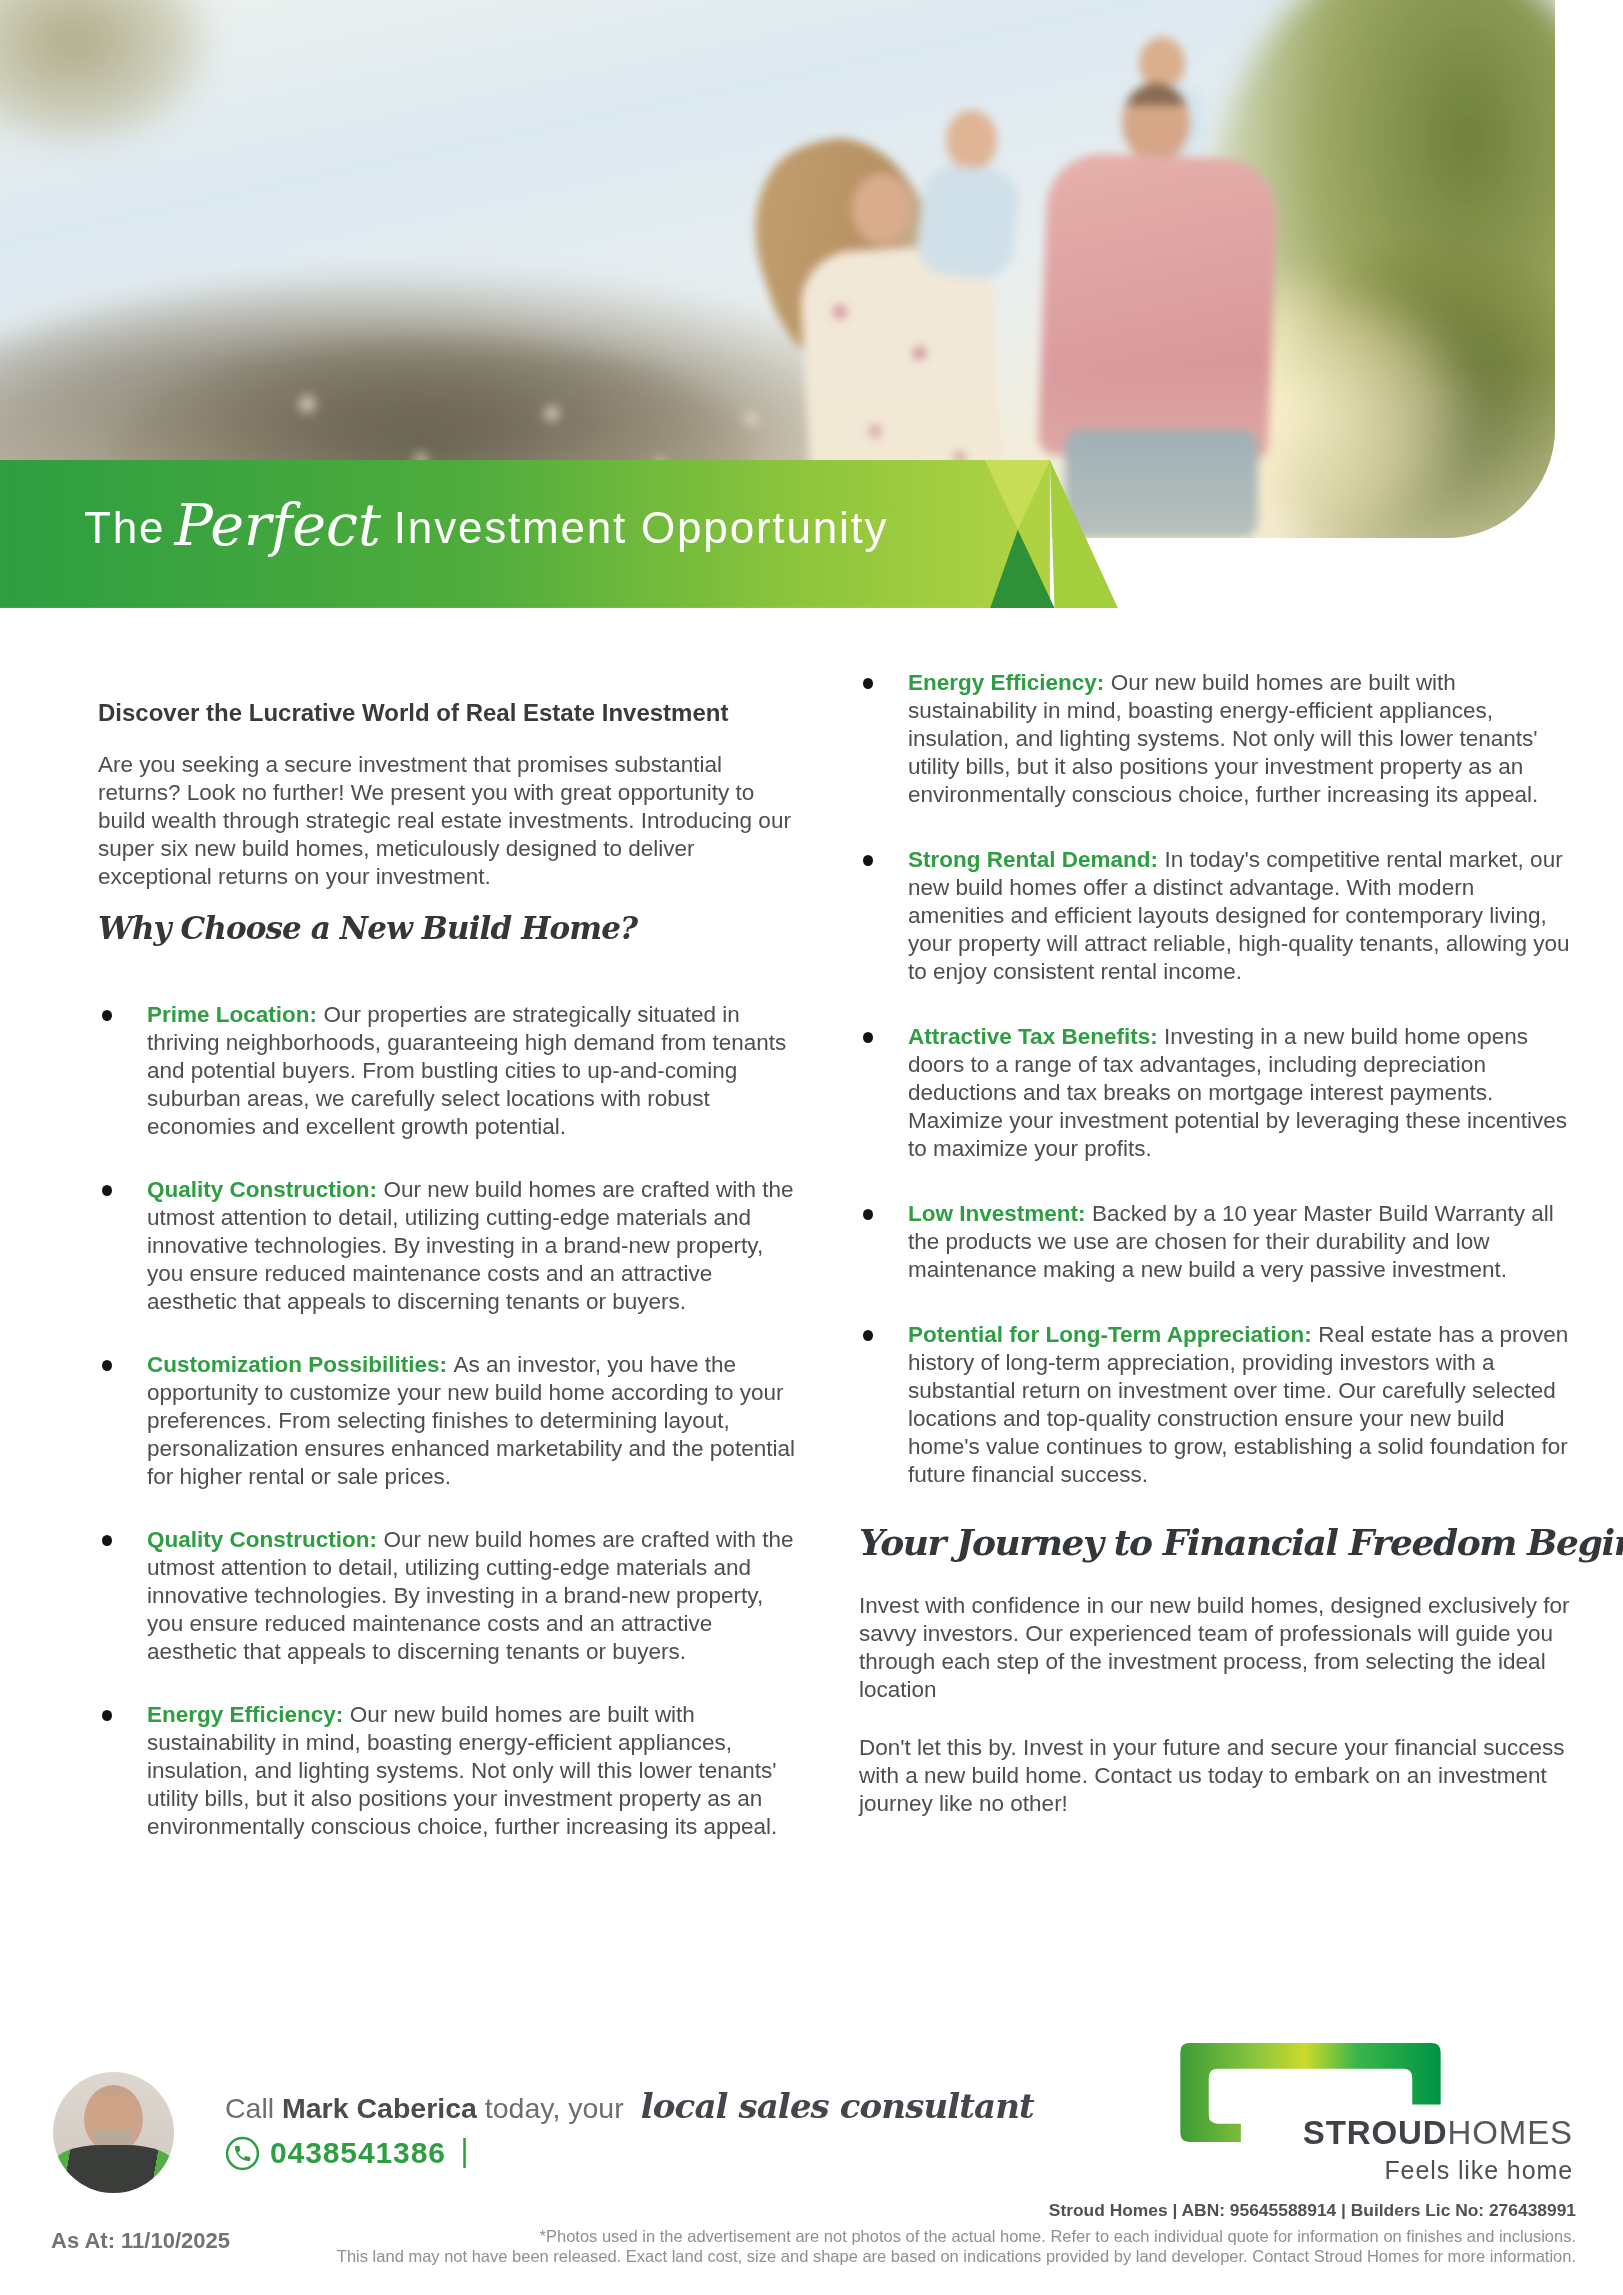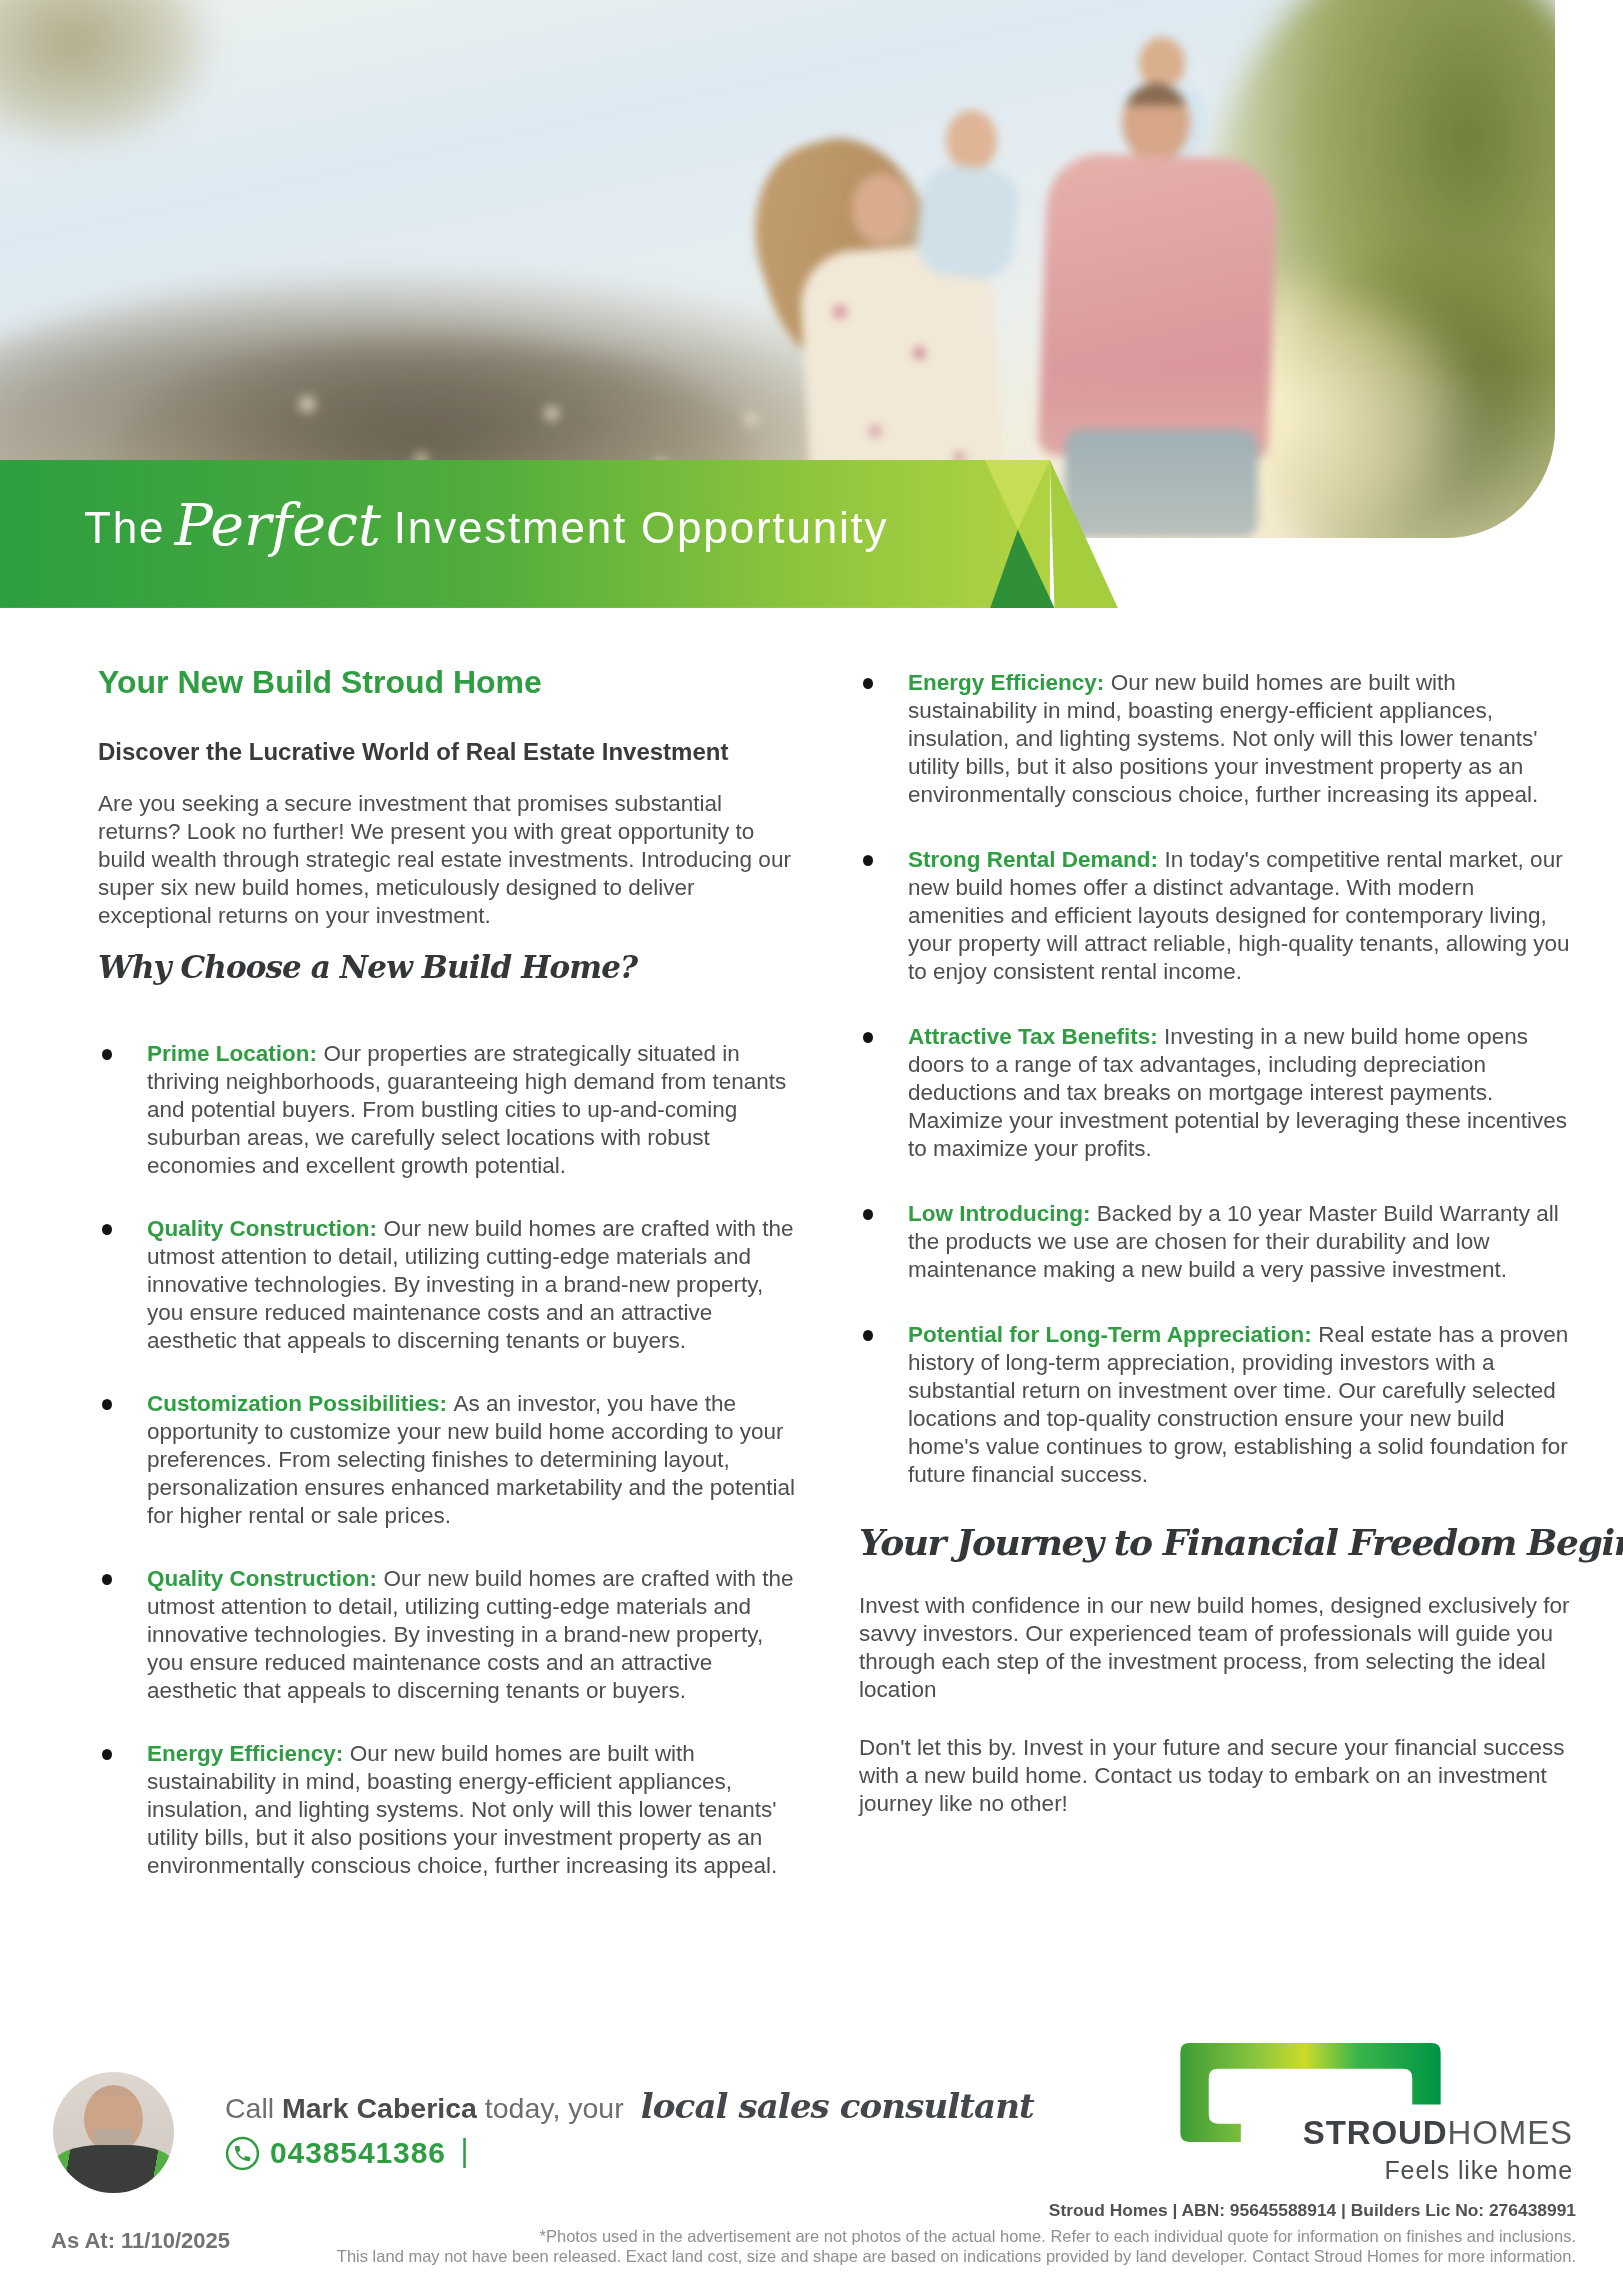--- a/index.html
+++ b/index.html
@@ -145,21 +145,20 @@
     <rect x="0" y="0" width="1143" height="161" fill="url(#bandGrad)"></rect>
     <polygon points="1072,0 1143,0 1108,76" fill="#c6dd55"></polygon>
     <polygon points="1108,76 1078,161 1148,161" fill="#2f9038"></polygon>
     <polygon points="1143,0 1217,161 1148,161" fill="#a5ce3f"></polygon>
   </svg>
   <div class="banner-text">
     <span class="bt-plain">The</span><span class="bt-script">Perfect</span><span class="bt-plain">Investment Opportunity</span>
   </div>
 
   <div class="col-left">
-    <h1 class="green">Your New Build Stroud Home</h1>
     <div class="subtitle">Discover the Lucrative World of Real Estate Investment</div>
     <p class="intro">Are you seeking a secure investment that promises substantial returns? Look no further! We present you with great opportunity to build wealth through strategic real estate investments. Introducing our super six new build homes, meticulously designed to deliver exceptional returns on your investment.</p>
     <div class="script-h">Why Choose a New Build Home?</div>
     <ul class="benefits">
 
         <li><span class="kw">Prime Location:</span><span class="tx">Our properties are strategically situated in thriving neighborhoods, guaranteeing high demand from tenants and potential buyers. From bustling cities to up-and-coming suburban areas, we carefully select locations with robust economies and excellent growth potential.</span></li>
 
         <li><span class="kw">Quality Construction:</span><span class="tx">Our new build homes are crafted with the utmost attention to detail, utilizing cutting-edge materials and innovative technologies. By investing in a brand-new property, you ensure reduced maintenance costs and an attractive aesthetic that appeals to discerning tenants or buyers.</span></li>
 
         <li><span class="kw">Customization Possibilities:</span><span class="tx">As an investor, you have the opportunity to customize your new build home according to your preferences. From selecting finishes to determining layout, personalization ensures enhanced marketability and the potential for higher rental or sale prices.</span></li>
@@ -172,21 +171,21 @@
 
   <div class="col-right">
     <ul class="benefits">
 
         <li><span class="kw">Energy Efficiency:</span><span class="tx">Our new build homes are built with sustainability in mind, boasting energy-efficient appliances, insulation, and lighting systems. Not only will this lower tenants' utility bills, but it also positions your investment property as an environmentally conscious choice, further increasing its appeal.</span></li>
 
         <li><span class="kw">Strong Rental Demand:</span><span class="tx">In today's competitive rental market, our new build homes offer a distinct advantage. With modern amenities and efficient layouts designed for contemporary living, your property will attract reliable, high-quality tenants, allowing you to enjoy consistent rental income.</span></li>
 
         <li><span class="kw">Attractive Tax Benefits:</span><span class="tx">Investing in a new build home opens doors to a range of tax advantages, including depreciation deductions and tax breaks on mortgage interest payments. Maximize your investment potential by leveraging these incentives to maximize your profits.</span></li>
 
-        <li><span class="kw">Low Introducing:</span><span class="tx">Backed by a 10 year Master Build Warranty all the products we use are chosen for their durability and low maintenance making a new build a very passive investment.</span></li>
+        <li><span class="kw">Low Investment:</span><span class="tx">Backed by a 10 year Master Build Warranty all the products we use are chosen for their durability and low maintenance making a new build a very passive investment.</span></li>
 
         <li><span class="kw">Potential for Long-Term Appreciation:</span><span class="tx">Real estate has a proven history of long-term appreciation, providing investors with a substantial return on investment over time. Our carefully selected locations and top-quality construction ensure your new build home's value continues to grow, establishing a solid foundation for future financial success.</span></li>
       </ul>
     <div class="script-h2">Your Journey to Financial Freedom Begins Here!</div>
     <p class="para para1">Invest with confidence in our new build homes, designed exclusively for savvy investors. Our experienced team of professionals will guide you through each step of the investment process, from selecting the ideal location</p>
     <p class="para para2">Don't let this by. Invest in your future and secure your financial success with a new build home. Contact us today to embark on an investment journey like no other!</p>
   </div>
 
   <div class="avatar">
     <div class="av-head"></div>

